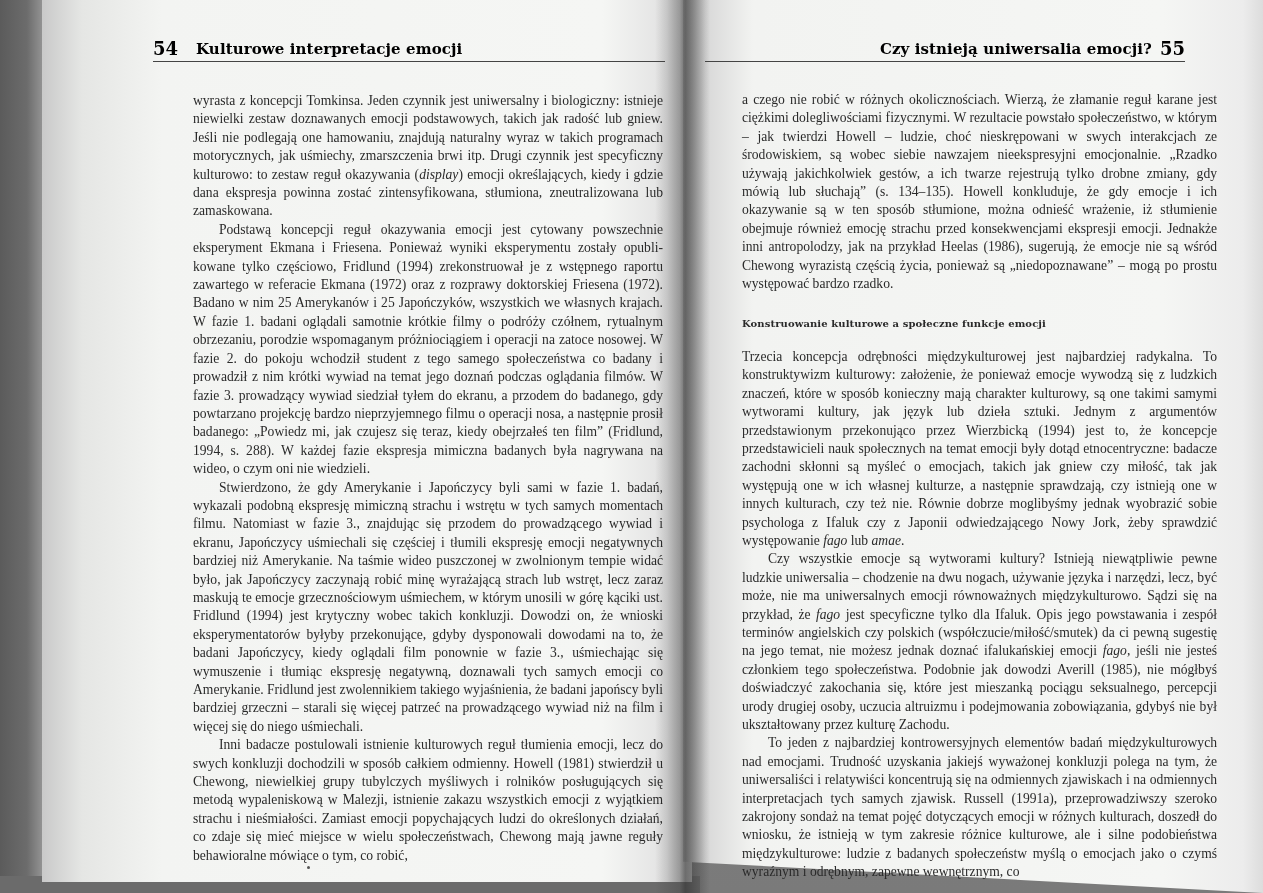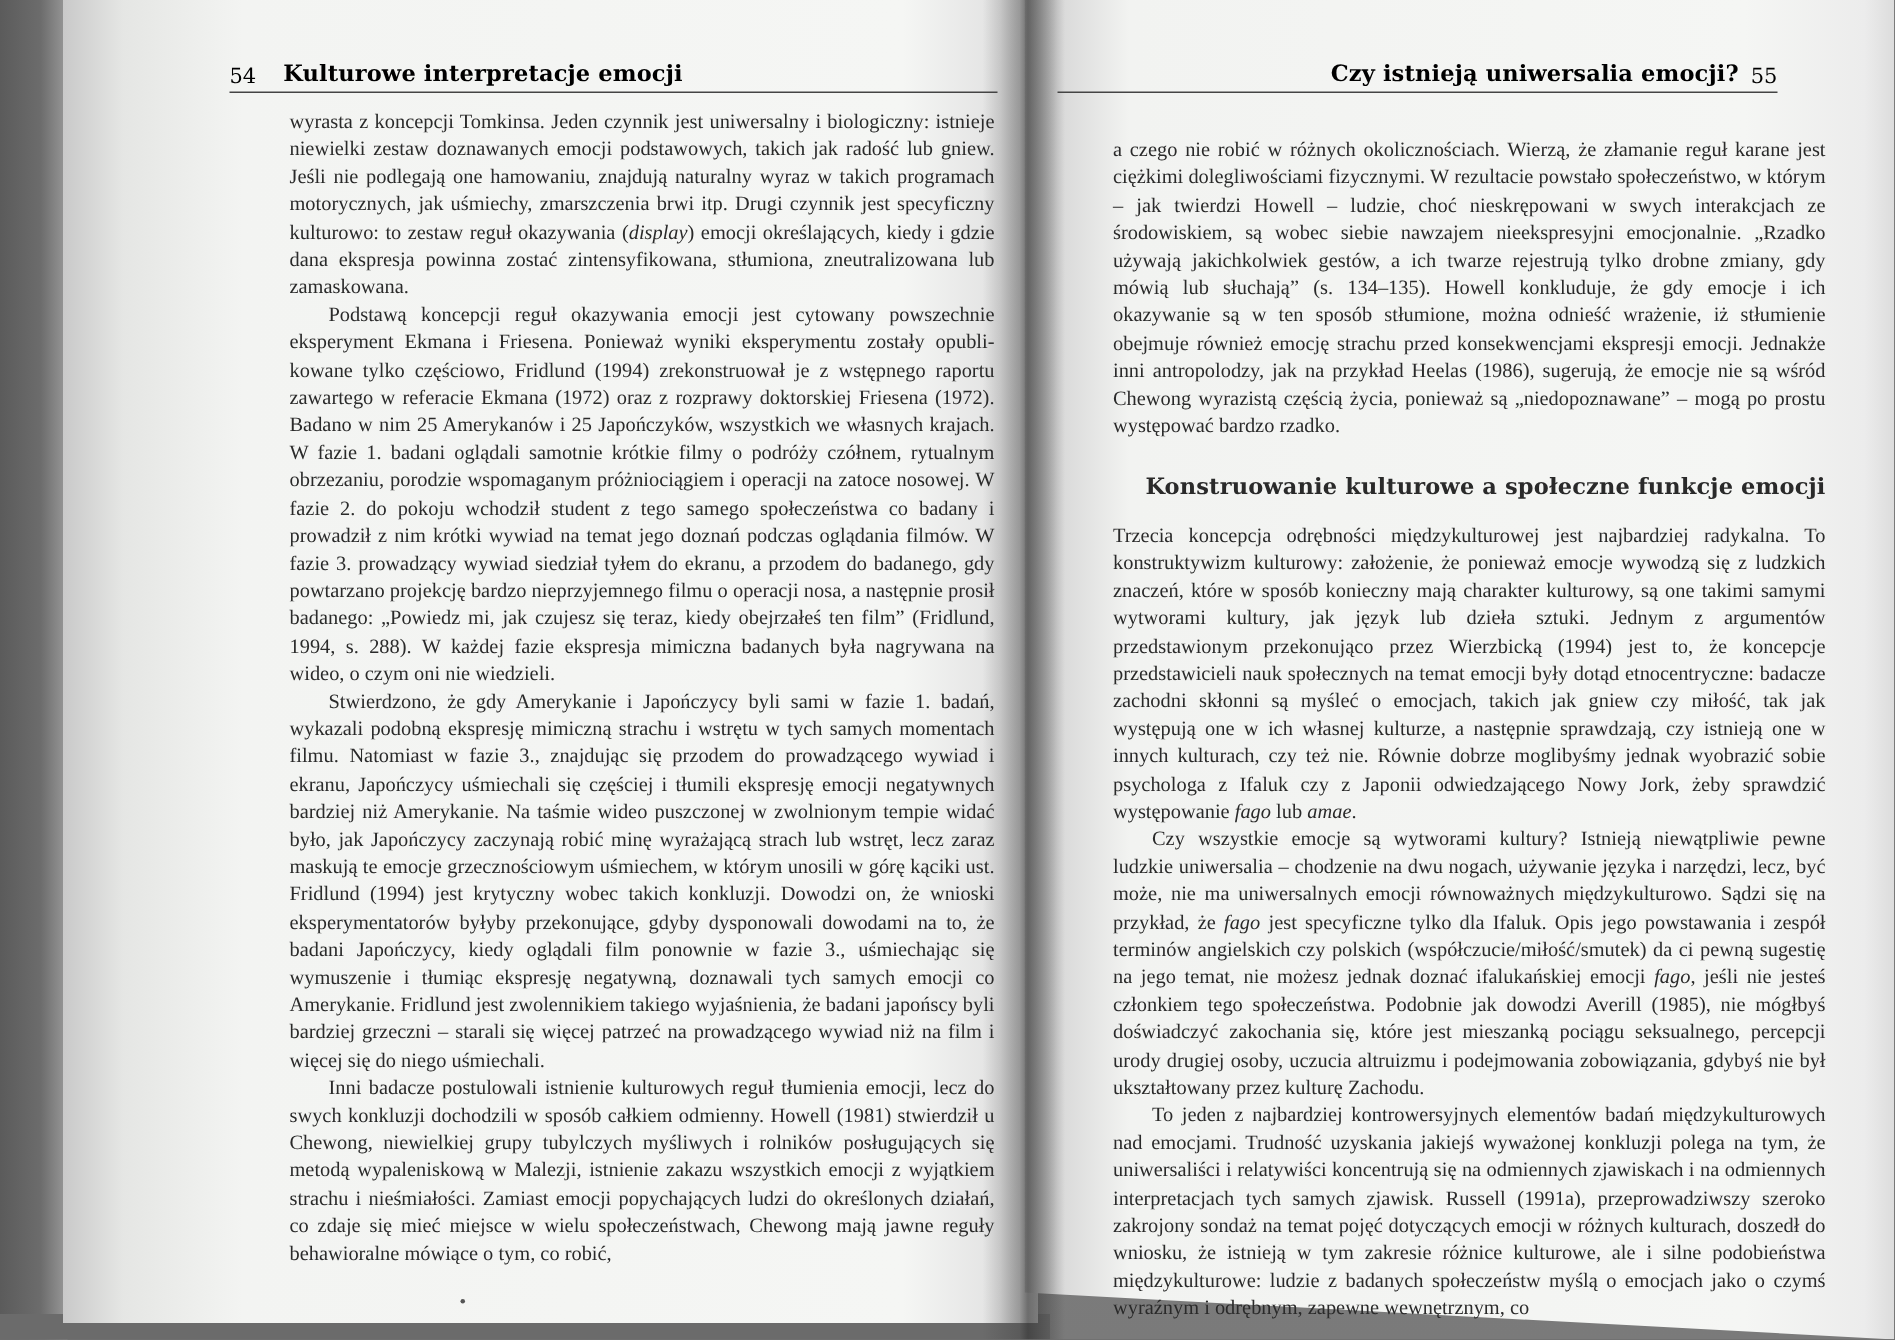--- a/index.html
+++ b/index.html
@@ -36,42 +36,42 @@
   }
   .running-head {
     position:absolute; top:41px; height:20px;
     border-bottom:1.2px solid #444;
     display:flex; align-items:flex-end;
     font-family: "DejaVu Serif", serif;
     font-weight:bold;
   }
   .rh-left { left:153px; width:512px; }
   .rh-right { left:705px; width:480px; justify-content:flex-end; }
-  .pnum { font-size:14px; font-weight:normal; padding-bottom:2px; }
+  .pnum { font-size:18px; font-weight:bold; padding-bottom:2px; }
   .rhtitle { font-size:15px; padding-bottom:3px; letter-spacing:0.1px; }
   .rh-left .rhtitle { margin-left:18px; }
   .rh-right .rhtitle { margin-right:8px; }
 
   .text-block {
     position:absolute;
     font-size:13.6px;
     line-height:18.4px;
     text-align:justify;
     color:#2a2a2a;
   }
-  .tb-left { left:193px; top:72px; width:470px; }
+  .tb-left { left:193px; top:92px; width:470px; }
   .tb-right { left:742px; top:91px; width:475px; }
   .text-block p { margin:0; text-indent:0; hyphens:manual; }
   .text-block p.indent { text-indent:26px; }
   .section-heading {
     font-family:"DejaVu Serif", serif;
-    font-weight:bold; font-size:15px;
+    font-weight:bold; font-size:10px;
     margin:22px 0 14px 0;
     letter-spacing:0.1px;
-    text-align:right;
+    text-align:left;
   }
   .shade-spine {
     position:absolute; left:655px; top:0; width:55px; height:893px;
     background: linear-gradient(90deg, rgba(0,0,0,0) 0%, rgba(60,60,60,0.35) 45%, rgba(40,40,40,0.55) 55%, rgba(0,0,0,0) 100%);
     pointer-events:none;
   }
   .dot-mark {
     position:absolute; left:307px; top:866px; width:3px; height:3px;
     background:#555; border-radius:50%;
   }

